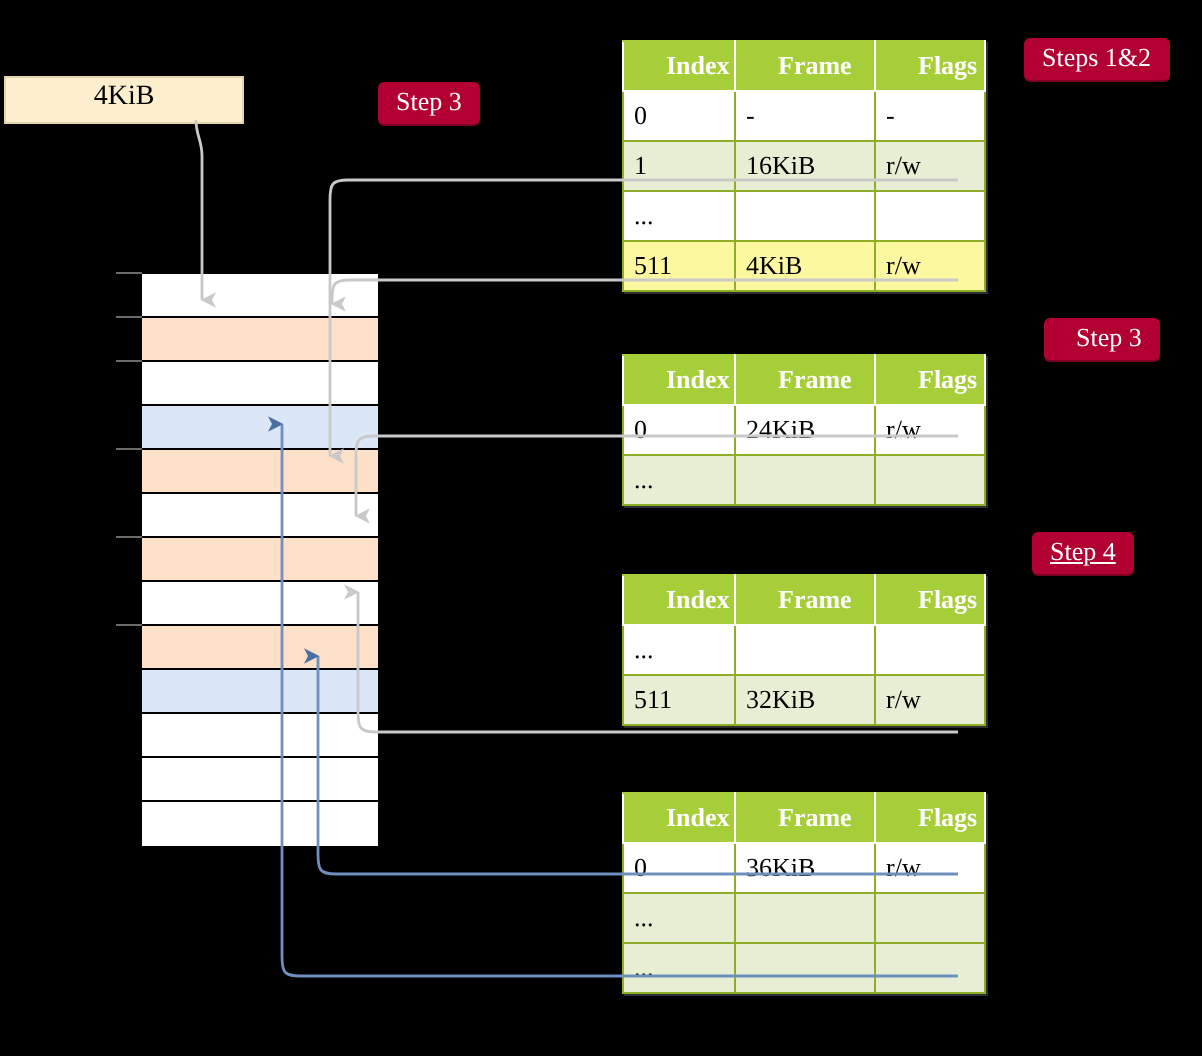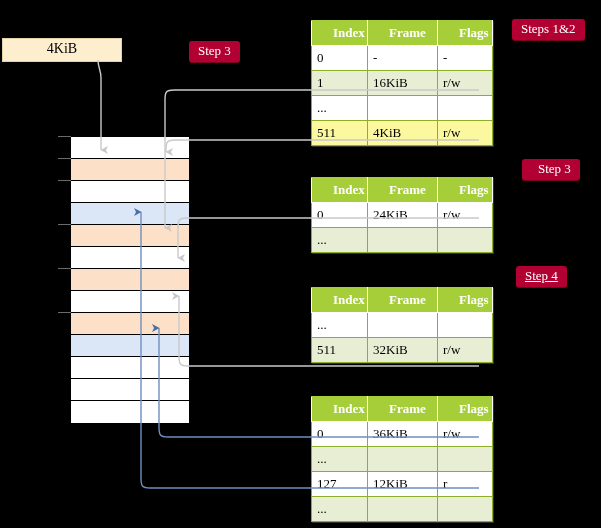--- a/index.html
+++ b/index.html
@@ -260,25 +260,20 @@
         <tr class="plain">
           <td>0</td>
           <td>36KiB</td>
           <td>r/w</td>
         </tr>
         <tr class="alt">
           <td>...</td>
           <td></td>
           <td></td>
         </tr>
-        <tr class="plain">
-          <td>127</td>
-          <td>12KiB</td>
-          <td>r</td>
-        </tr>
         <tr class="alt">
           <td>...</td>
           <td></td>
           <td></td>
         </tr>
       </tbody>
   </table>
 
   <svg id="wires" viewBox="0 0 601 528" xmlns="http://www.w3.org/2000/svg">
     <defs>

